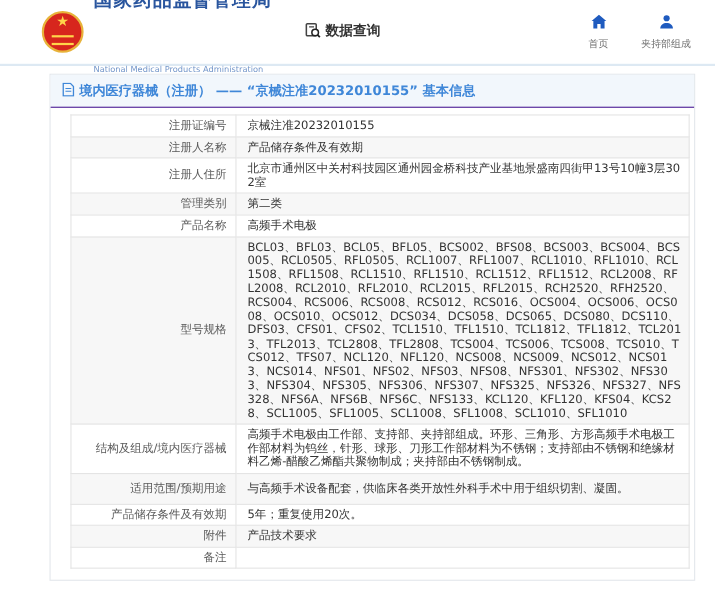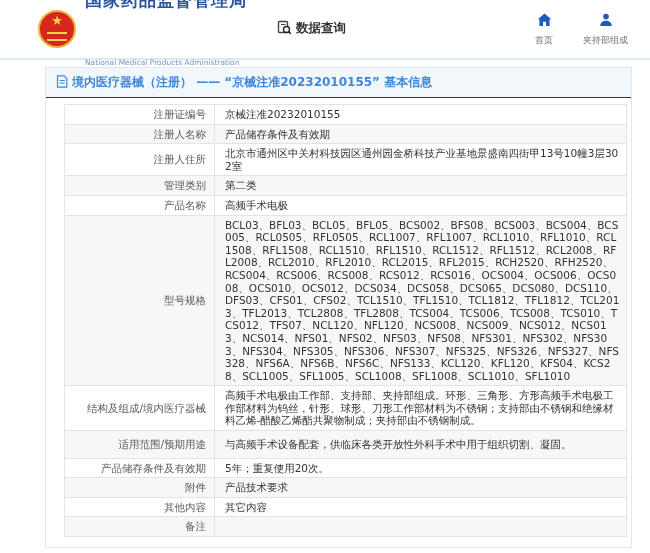--- a/index.html
+++ b/index.html
@@ -197,24 +197,20 @@
       </tr>
       <tr>
         <td class="field-label">产品储存条件及有效期</td>
         <td class="field-value">5年；重复使用20次。</td>
       </tr>
       <tr>
         <td class="field-label">附件</td>
         <td class="field-value">产品技术要求</td>
       </tr>
       <tr>
-        <td class="field-label">其他内容</td>
-        <td class="field-value">其它内容</td>
-      </tr>
-      <tr>
         <td class="field-label">备注</td>
         <td class="field-value"></td>
       </tr>
 
     </tbody>
       </table>
   </div>
 </main>
 
 </body></html>

